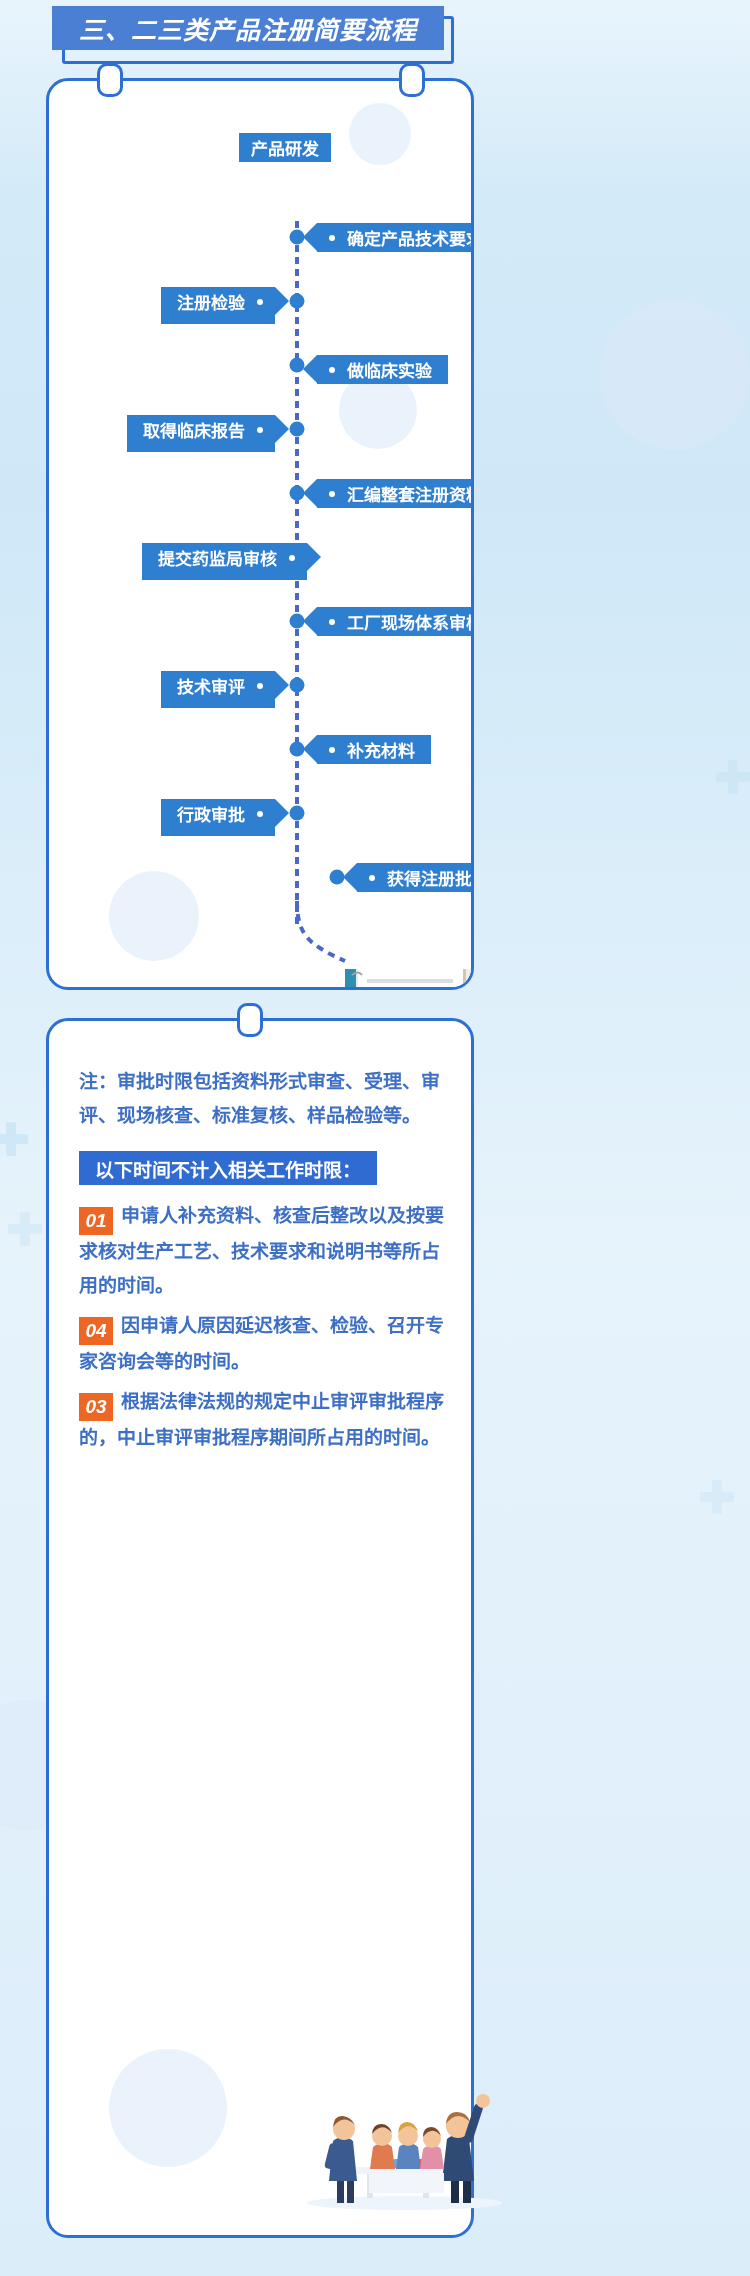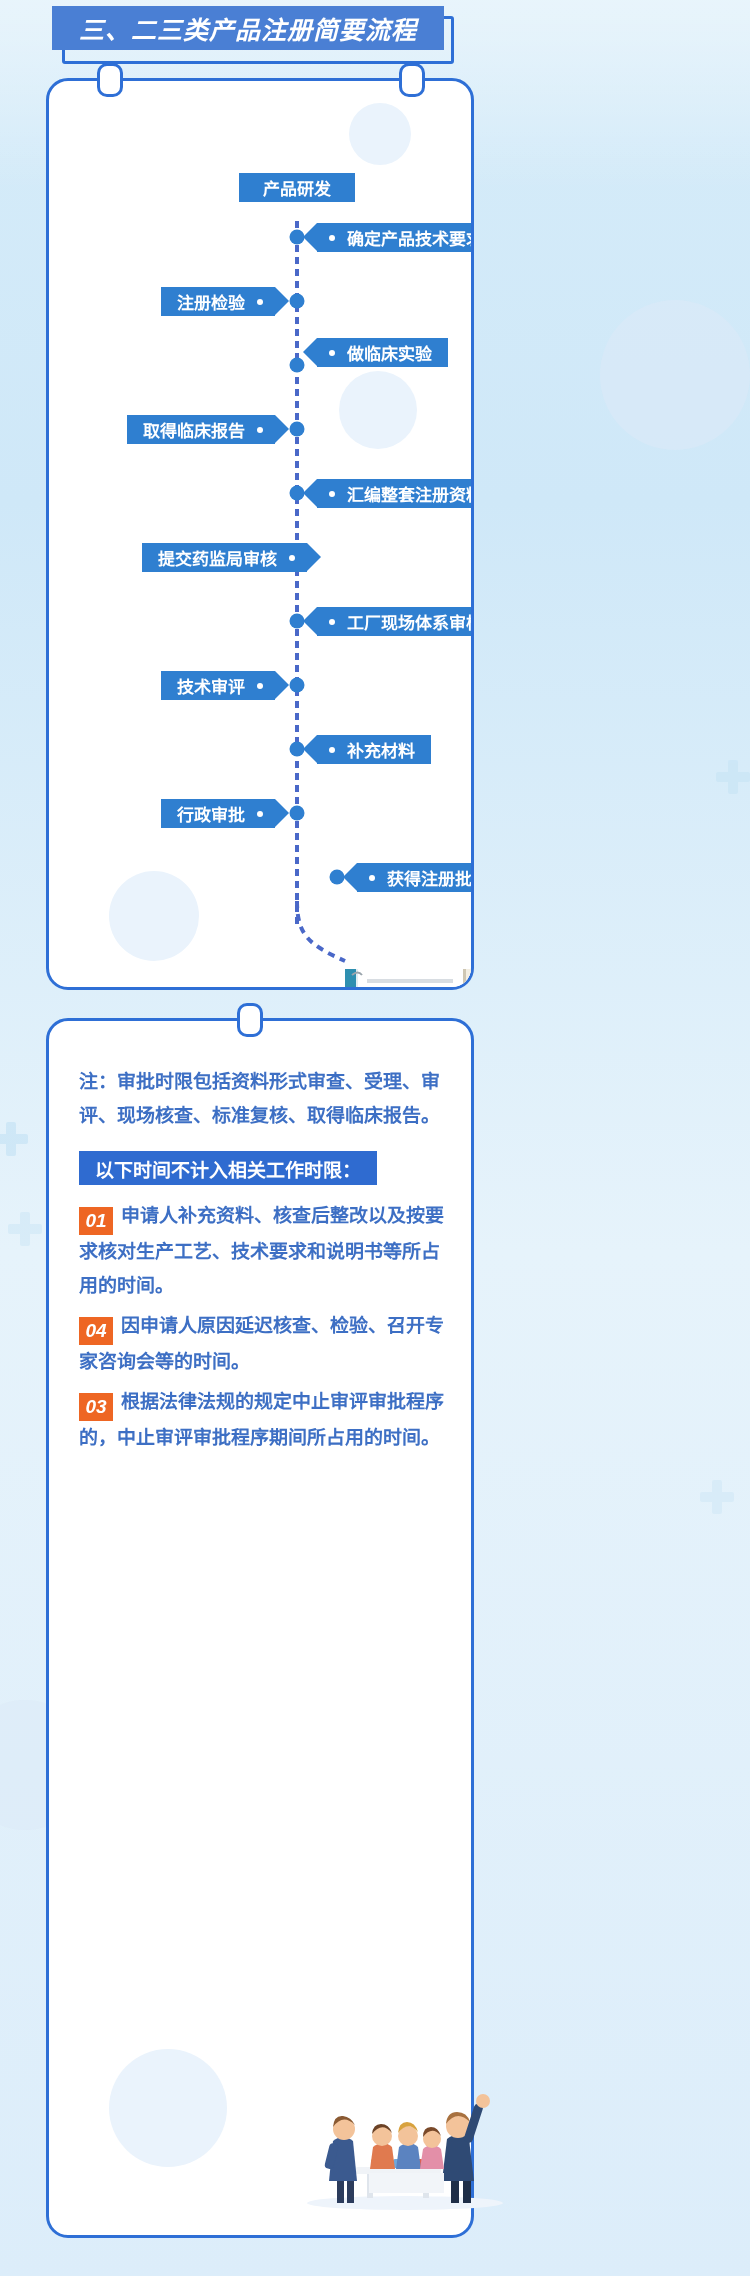--- a/index.html
+++ b/index.html
@@ -38,32 +38,32 @@
 
   
   #flow{position:absolute;left:0;top:0;width:100%;height:100%;overflow:hidden;border-radius:19px;}
   .spine{position:absolute;left:246px;top:140px;width:4px;height:705px;
      background-image:linear-gradient(#4a68c8 60%,transparent 0);
      background-size:4px 12px;background-repeat:repeat-y;}
   .node-dot{position:absolute;width:15px;height:15px;border-radius:50%;
      background:#2f7fd0;transform:translate(-50%,-50%);}
   .tag{position:absolute;height:29px;display:flex;align-items:center;
      background:#2f7fd0;color:#fff;font-size:17px;font-weight:bold;white-space:nowrap;}
-  .tag.left{justify-content:flex-start;padding:0 30px 0 16px;}
+  .tag.left{justify-content:flex-start;padding:0 30px 8px 16px;}
   .tag.right{justify-content:flex-start;padding:0 16px 0 30px;}
   .tag.left:after{content:"";position:absolute;right:-14px;top:0;
      border-top:14.5px solid transparent;border-bottom:14.5px solid transparent;
      border-left:14px solid #2f7fd0;}
   .tag.right:before{content:"";position:absolute;left:-14px;top:0;
      border-top:14.5px solid transparent;border-bottom:14.5px solid transparent;
      border-right:14px solid #2f7fd0;}
   .tag .bullet{position:absolute;width:6px;height:6px;border-radius:50%;background:#fff;}
   .tag.left .bullet{right:12px;}
   .tag.right .bullet{left:12px;}
-  .tag.head{padding:0 24px;margin-top:40px;}
+  .tag.head{padding:0 12px;}
   .tag.head:after,.tag.head:before{display:none;}
 
   .curve{position:absolute;left:200px;top:820px;width:110px;height:70px;}
 
   
   #notebook{position:absolute;left:290px;top:884px;width:152px;height:106px;}
 
   
   .note-inner{position:absolute;left:30px;top:44px;right:26px;}
   .note-text{color:#3d6fc4;font-size:19px;line-height:34px;font-weight:bold;}
@@ -118,21 +118,21 @@
         <div class="tag right" style="top: 142px; left: 268px;">
           <span>确定产品技术要求</span>
           <i class="bullet"></i>
         </div>
         <div class="node-dot" style="left: 248px; top: 220px;"></div>
         <div class="tag left" style="top: 206px; left: 112px;">
           <span>注册检验</span>
           <i class="bullet"></i>
         </div>
         <div class="node-dot" style="left: 248px; top: 284px;"></div>
-        <div class="tag right" style="top: 257px; left: 268px;">
+        <div class="tag right" style="top: 274px; left: 268px;">
           <span>做临床实验</span>
           <i class="bullet"></i>
         </div>
         <div class="node-dot" style="left: 248px; top: 348px;"></div>
         <div class="tag left" style="top: 334px; left: 78px;">
           <span>取得临床报告</span>
           <i class="bullet"></i>
         </div>
         <div class="node-dot" style="left: 248px; top: 412px;"></div>
         <div class="tag right" style="top: 398px; left: 268px;">
@@ -204,21 +204,21 @@
           <path d="M13,90 q6,-5 10,0"></path>
       </g>
     </svg>
   </div>
 </div>
 
 <div class="panel" id="note-panel">
   <div class="clip" style="left:188px;top:-18px;"></div>
 
   <div class="note-inner">
-    <div class="note-text">注：审批时限包括资料形式审查、受理、审评、现场核查、标准复核、取得临床报告。</div>
+    <div class="note-text">注：审批时限包括资料形式审查、受理、审评、现场核查、标准复核、样品检验等。</div>
     <div class="sub-bar">以下时间不计入相关工作时限：</div>
     <div id="note-items">
         <div class="item"><span class="num">01</span><span class="item-text">申请人补充资料、核查后整改以及按要求核对生产工艺、技术要求和说明书等所占用的时间。</span></div>
         <div class="item"><span class="num">04</span><span class="item-text">因申请人原因延迟核查、检验、召开专家咨询会等的时间。</span></div>
         <div class="item"><span class="num">03</span><span class="item-text">根据法律法规的规定中止审评审批程序的，中止审评审批程序期间所占用的时间。</span></div>
       </div>
   </div>
 
   <div class="blob" style="left:60px;top:1028px;width:118px;height:118px;"></div>
 

